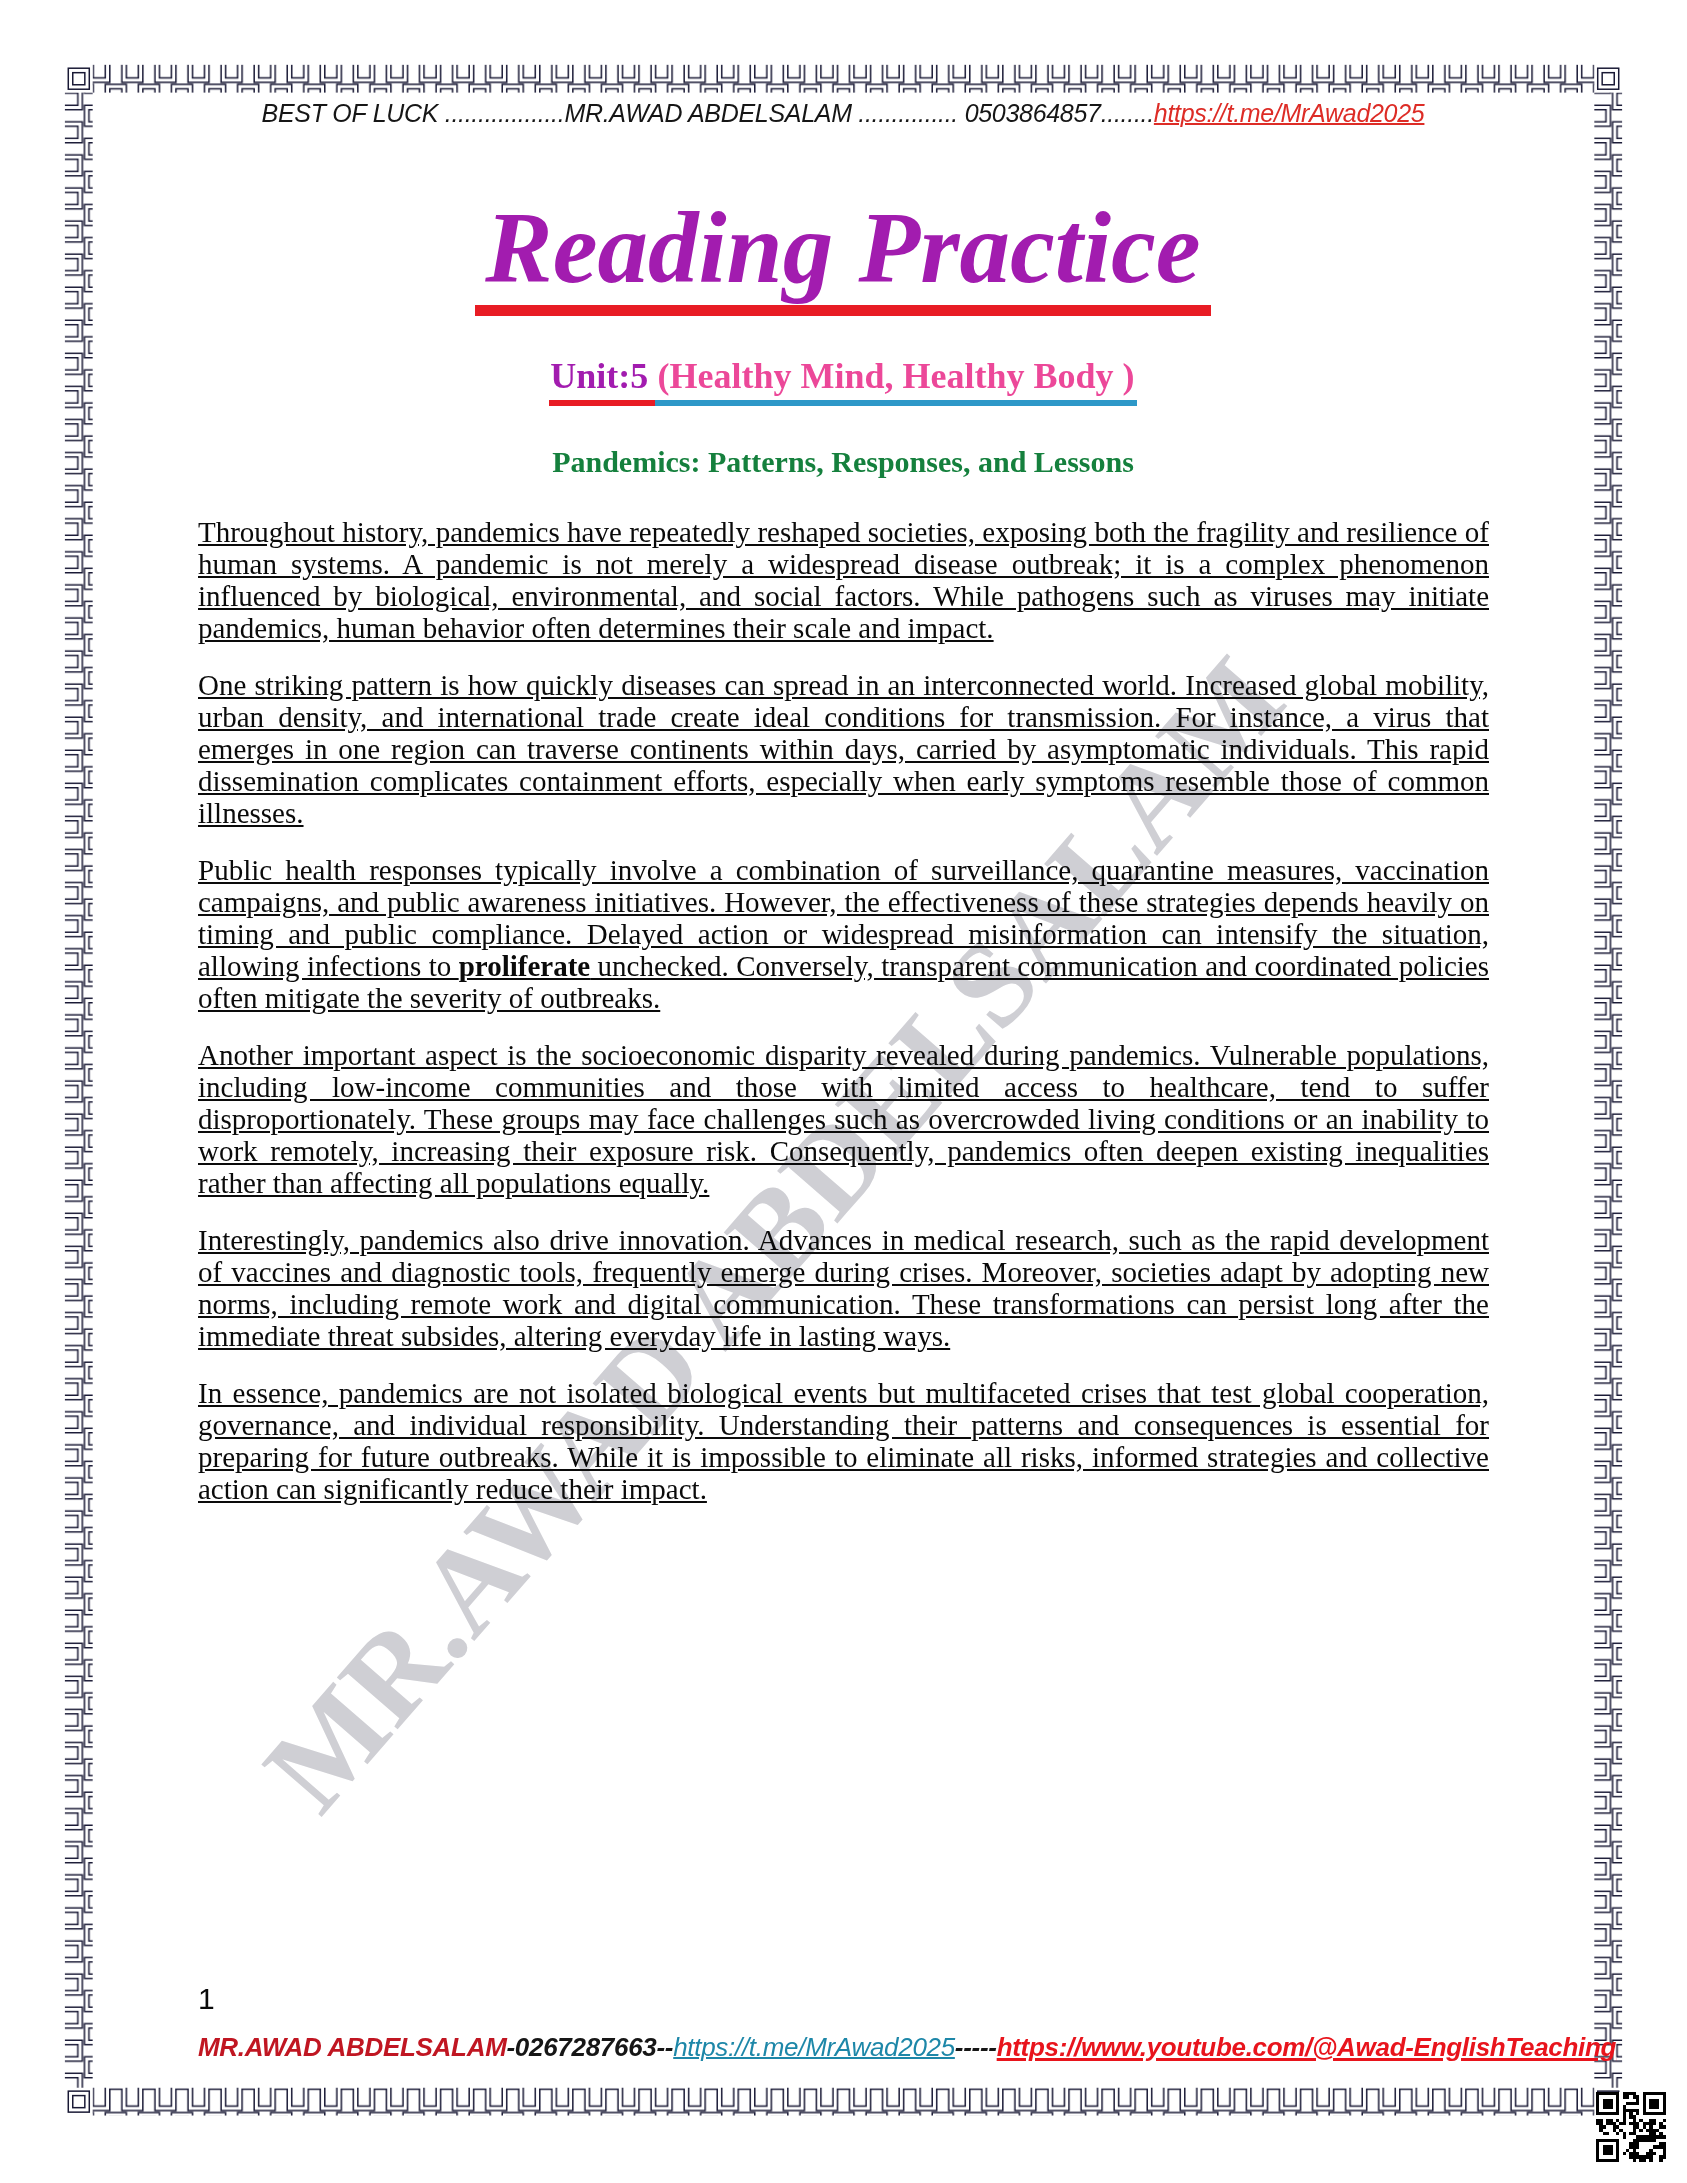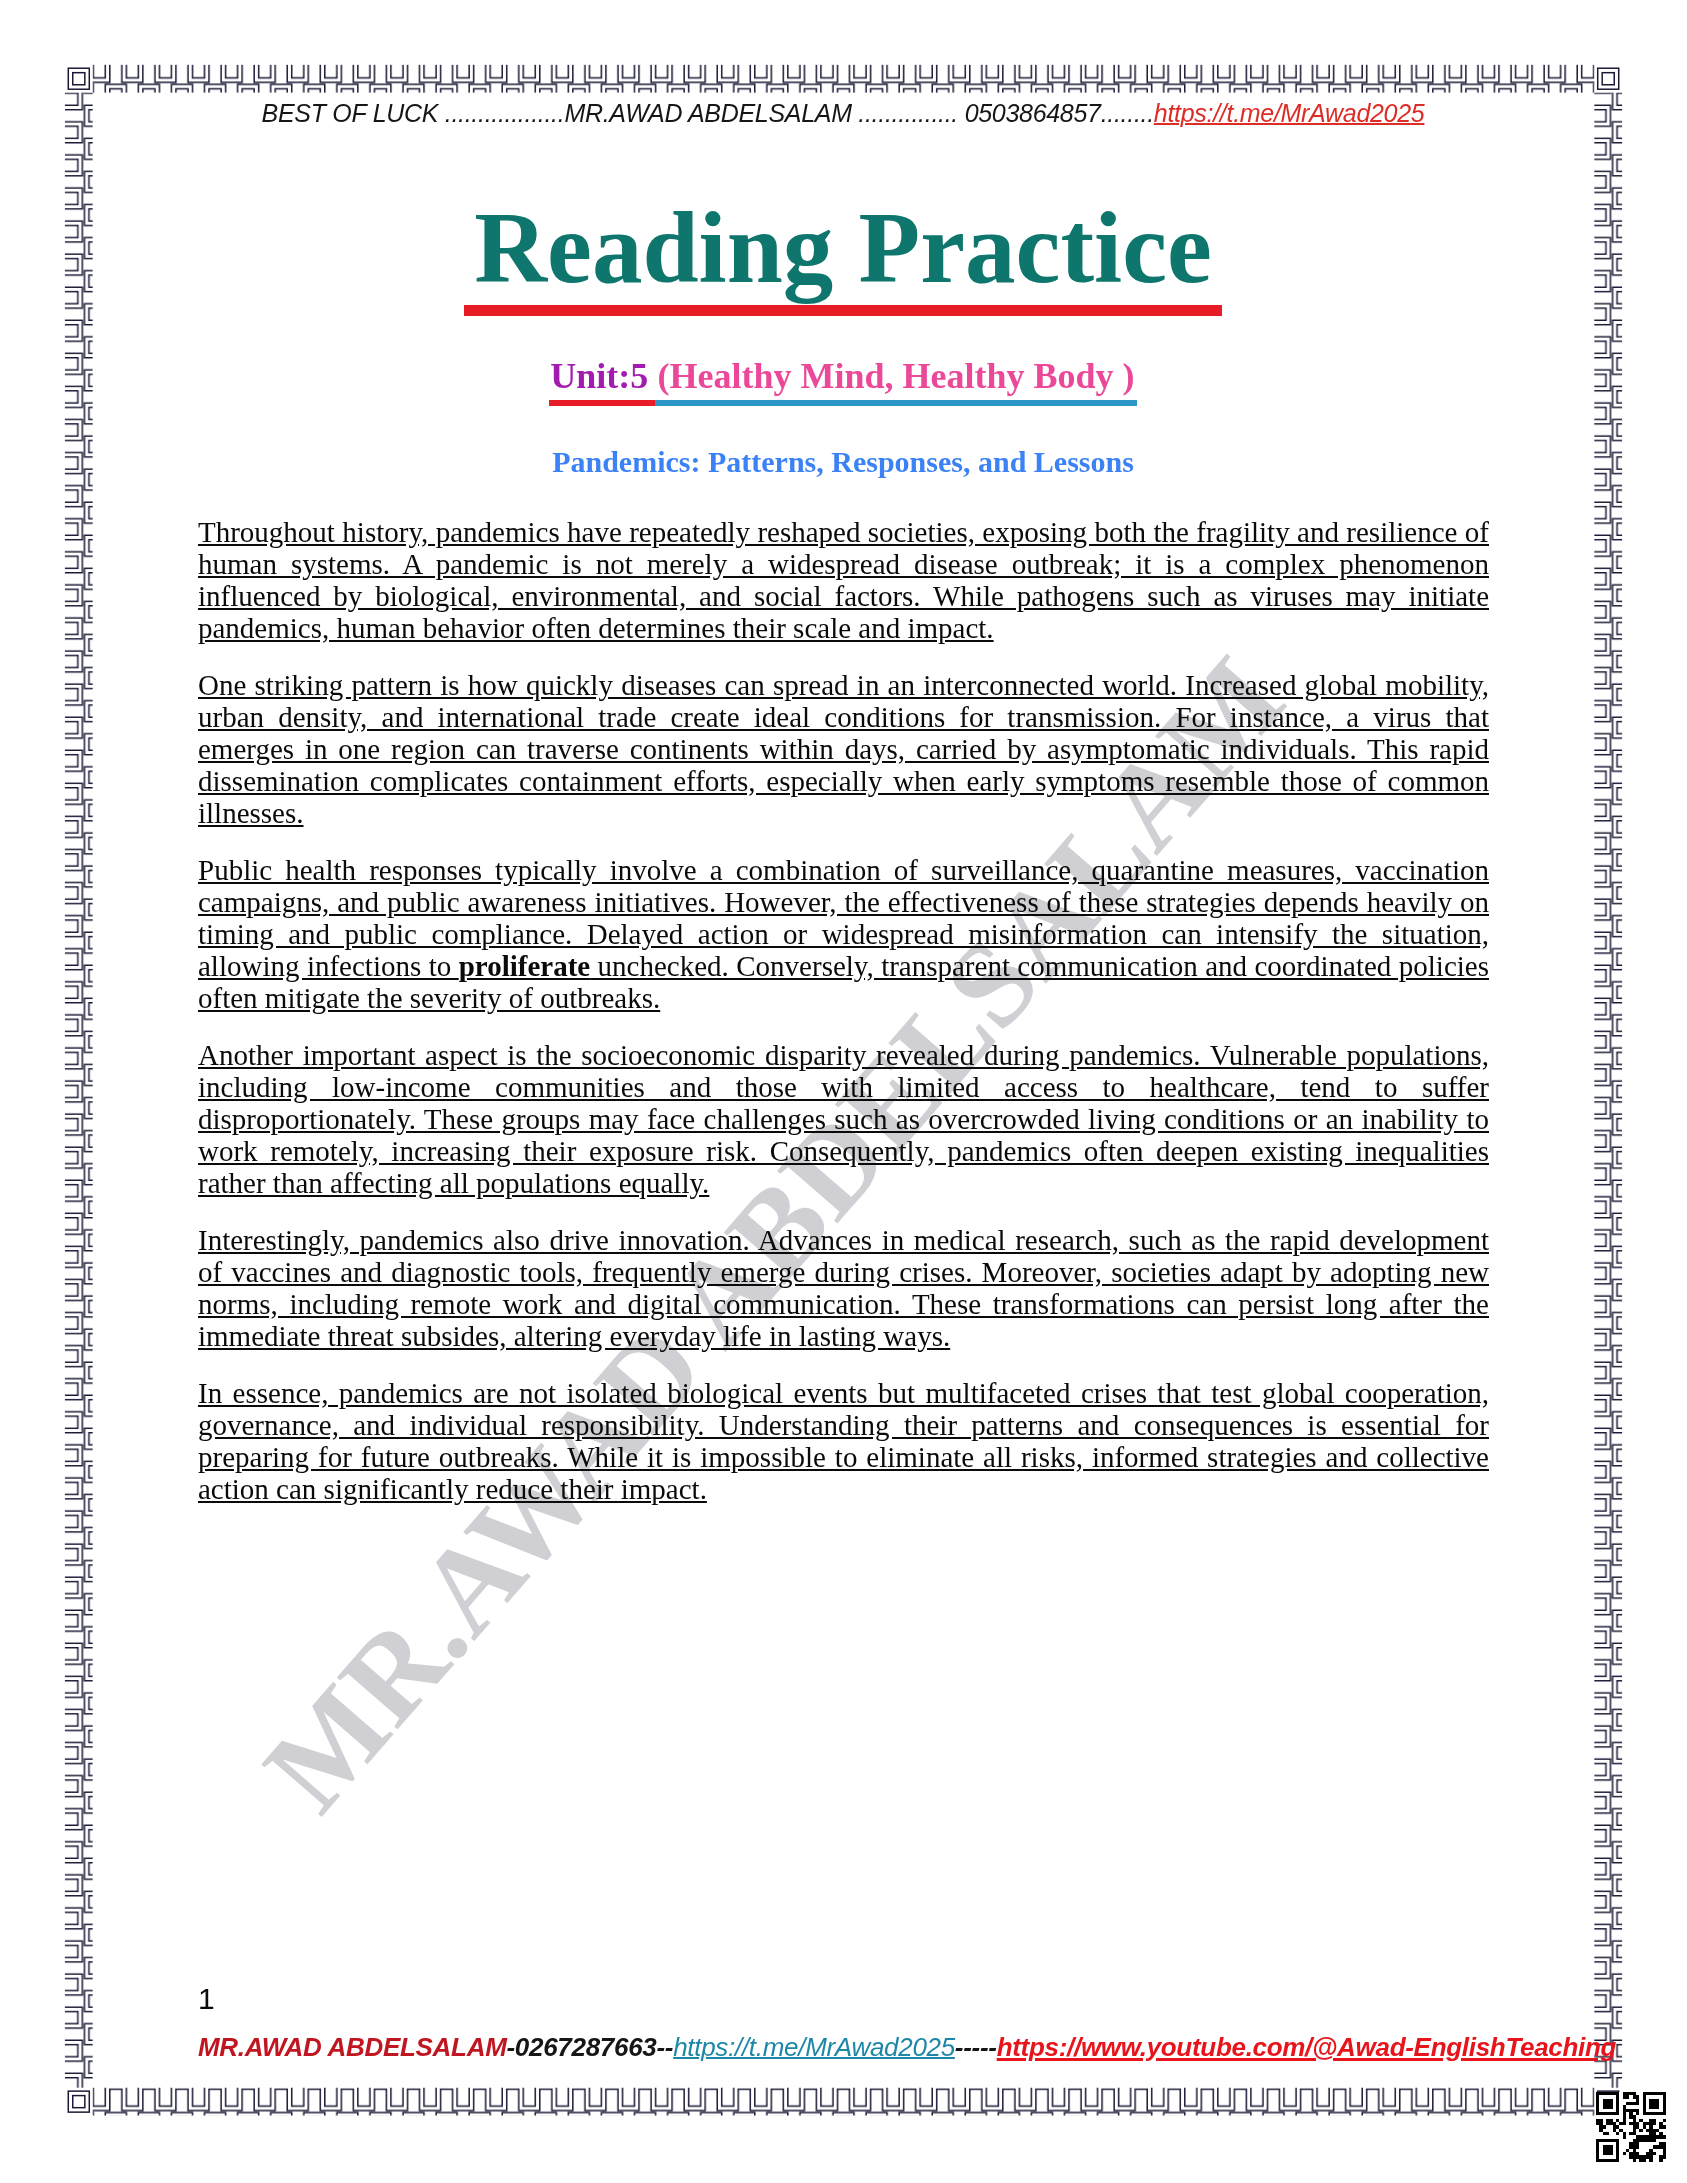--- a/index.html
+++ b/index.html
@@ -34,33 +34,34 @@
     font-family:"Liberation Sans", sans-serif;
     font-style:italic;font-weight:normal;
     font-size:25px;letter-spacing:-0.3px;color:#161616;
     z-index:2;
   }
   .header .hlink{color:#dd2c26;text-decoration:underline;text-decoration-color:#dd2c26;text-decoration-thickness:2px;}
   
   .title-wrap{position:absolute;left:198px;top:193px;width:1290px;text-align:center;z-index:2;}
   .title{
     display:inline-block;
-    font-size:101px;font-weight:bold;color:#0f766e;
+    font-size:101px;font-weight:bold;color:#a21caf;
     padding:0 10.6px 1.3px 10.6px;
     border-bottom:11.2px solid #e81c24;
     line-height:1.1;
+    font-style:italic;
   }
   
   .subtitle{position:absolute;left:198px;top:355px;width:1290px;text-align:center;
     font-size:36px;font-weight:bold;white-space:nowrap;z-index:2;}
   .sub-unit{color:#a21caf;border-bottom:6.6px solid #e81c24;padding:0 6.6px 4px 1.3px;}
   .sub-topic{color:#ec4899;border-bottom:6.6px solid #2d98c8;padding:0 2.6px 4px 2.6px;}
   
   .art-heading{position:absolute;left:198px;top:445px;width:1290px;text-align:center;
-    font-size:30px;font-weight:bold;color:#3b82f6;z-index:2;}
+    font-size:30px;font-weight:bold;color:#15803d;z-index:2;}
   .body-text{position:absolute;left:198px;top:516px;width:1291px;z-index:2;}
   .body-text p{
     margin:0 0 25px 0;
     font-size:29px;line-height:32px;
     text-align:justify;text-align-last:left;text-decoration:underline;
   }
   .body-text p span.b{font-weight:bold;}
   
   .pagenum{position:absolute;left:198px;top:1982px;
     font-family:"Liberation Sans", sans-serif;font-size:30px;color:#0a0a0a;z-index:2;}

